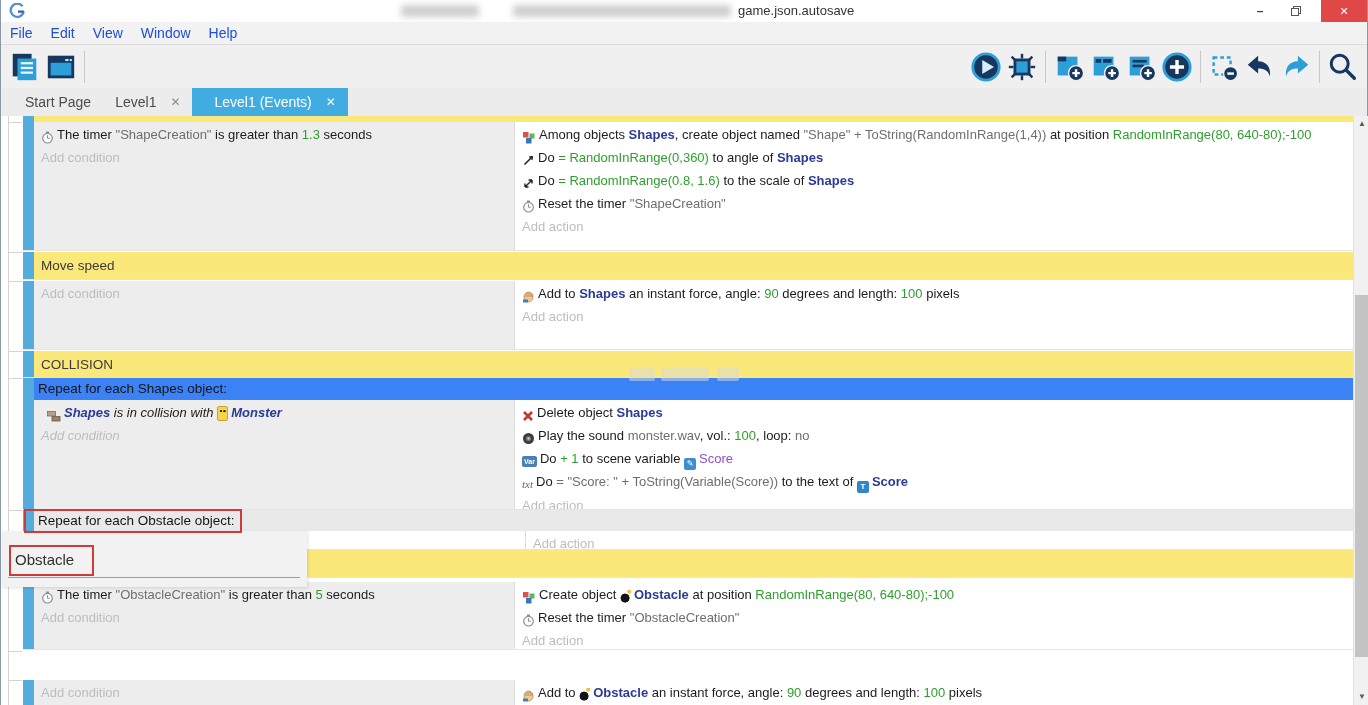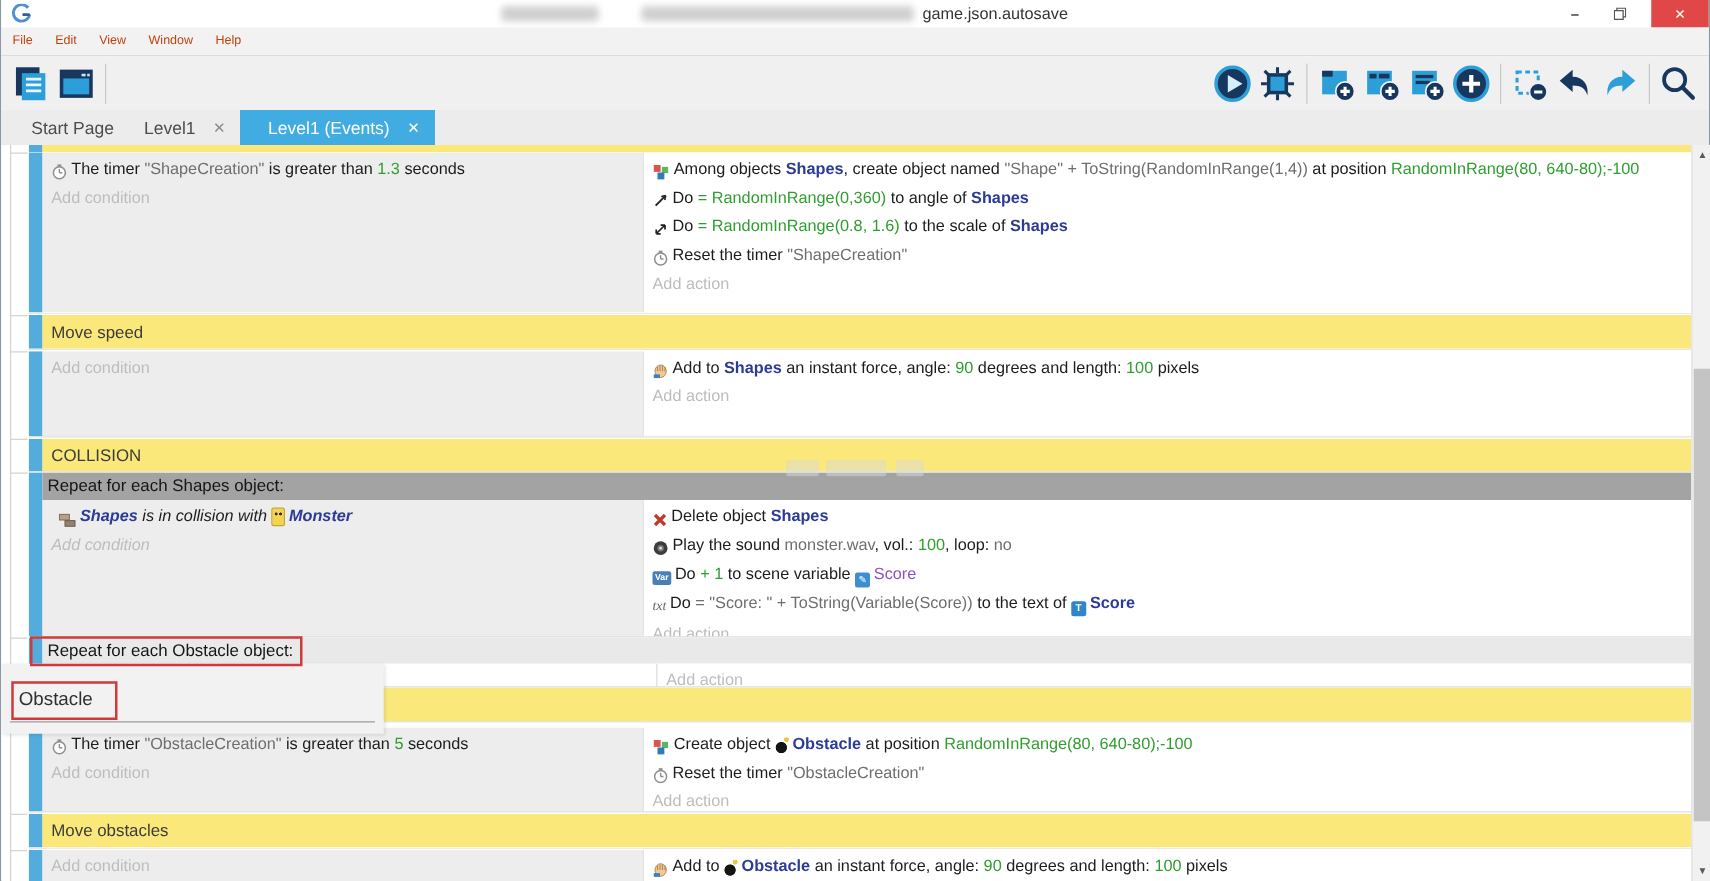--- a/index.html
+++ b/index.html
@@ -13,21 +13,21 @@
   .bb1{left:400px;width:78px;}
   .bb2{left:512px;width:218px;}
   .tb-title{position:absolute;left:737px;top:3px;font-size:13px;color:#333;}
   .wbtn{position:absolute;top:0;height:22px;display:flex;align-items:center;justify-content:center;color:#444;font-size:12px;cursor:default;}
   .wmin{right:92px;width:30px;font-weight:bold;}
   .wrest{right:56px;width:30px;}
   .wclose{right:0;width:46px;background:var(--close-red,#e04848);color:#fff;font-size:11px;}
 
   
   .menubar{position:absolute;left:0;top:22px;right:0;height:22px;background:#f2f2f2;border-bottom:1px solid #dcdcdc;display:flex;align-items:center;}
-  .menu-item{font-size:10px;color:#c2410c;padding:0 9px;line-height:22px;text-align:right;}
+  .menu-item{font-size:14px;color:#1d4ed8;padding:0 9px;line-height:22px;text-align:right;}
   .menu-item:first-child{padding-left:9px;}
 
   
   .toolbar{position:absolute;left:0;top:45px;right:0;height:43px;background:#f0f0f0;}
   .tgroup{position:absolute;top:4px;display:flex;align-items:center;}
   .tg-left{left:6px;}
   .tg-right{right:6px;}
   .tbtn{width:36px;height:36px;display:flex;align-items:center;justify-content:center;}
   .tsep{width:1px;height:32px;background:#c9c9c9;margin:0 5px;}
 
@@ -44,21 +44,21 @@
   .gutterline{position:absolute;left:7px;top:0;bottom:0;width:1px;background:#d4d4d4;}
   .tick{position:absolute;left:7px;width:14px;height:1px;background:#d4d4d4;}
 
   .row{position:absolute;left:22px;width:1330px;box-shadow:0 1px 0 #e4e4e4;overflow:hidden;}
   .evbar{position:absolute;left:0;top:0;bottom:0;width:11px;background:var(--evbar,#54acdc);}
   .evbar.short{bottom:auto;height:21px;}
   .cmbody{position:absolute;left:11px;right:0;top:0;bottom:0;background:var(--comment,#fbe87b);display:flex;align-items:center;}
   .cmtext{font-size:13.5px;color:#3b3b3b;padding-left:7px;}
   .cond{position:absolute;left:11px;width:480px;top:0;bottom:0;background:#ededed;padding-top:2px;box-sizing:border-box;}
   .act{position:absolute;left:491px;right:0;top:0;bottom:0;background:#fff;border-left:1px solid #dcdcdc;padding-top:2px;box-sizing:border-box;}
-  .rehead{position:absolute;left:11px;right:0;top:0;height:22px;background:#a3a3a3;font-size:13.5px;color:#151515;line-height:22px;padding-left:4px;}
+  .rehead{position:absolute;left:11px;right:0;top:0;height:22px;background:#3b82f6;font-size:13.5px;color:#151515;line-height:22px;padding-left:4px;}
   .rehead.editing{background:#e9e9e9;height:21px;line-height:21px;}
   .ebody{position:absolute;left:11px;right:0;bottom:0;background:#fff;}
   .line{font-size:13px;line-height:21px;padding-left:7px;padding-right:14px;max-width:810px;}
   .line.indent{padding-left:13px;}
   .sg-plain{color:#1c1c1c;}
   .sg-obj{color:var(--obj,#2b3b96);font-weight:bold;}
   .sg-expr{color:var(--expr,#2f9e2f);}
   .sg-str{color:#6e6e6e;}
   .sg-var{color:var(--varp,#8a52c0);}
   .sg-faded{color:var(--faded,#bdbdbd);}
@@ -367,26 +367,20 @@
                   <rect x="4" y="7" width="5.5" height="5.5" fill="#337ab7"></rect>
                 </svg></span><span class="sg-plain">Create object </span><span class="ic"><span class="obsic"></span></span><span class="sg-obj">Obstacle</span><span class="sg-plain"> at position </span><span class="sg-expr">RandomInRange(80, 640-80);-100</span></div>
             <div class="line"><span class="ic"><svg width="13" height="13" viewBox="0 0 13 13">
                   <rect x="5" y="0.5" width="3" height="2" fill="#909090"></rect>
                   <circle cx="6.5" cy="7.2" r="4.8" fill="#fdfdfd" stroke="#8d8d8d" stroke-width="1.2"></circle>
                   <path d="M6.5 7.2 L6.5 4.2 M6.5 7.2 L8.8 7.2" stroke="#8d8d8d" stroke-width="1.1" fill="none"></path>
                 </svg></span><span class="sg-plain">Reset the timer </span><span class="sg-str">"ObstacleCreation"</span></div>
             <div class="line"><span class="sg-faded">Add action</span></div>
           </div>
         </div>
-        <div class="row" style="top: 535px; height: 27px;">
-          <div class="evbar"></div>
-          <div class="cmbody">
-            <span class="cmtext">Move obstacles</span>
-          </div>
-        </div>
         <div class="row" style="top: 564px; height: 25px;">
           <div class="evbar"></div>
           <div class="cond" style="top: 0px;">
             <div class="line"><span class="sg-faded">Add condition</span></div>
           </div>
           <div class="act" style="top: 0px;">
             <div class="line"><span class="ic"><svg width="13" height="13" viewBox="0 0 13 13">
                   <ellipse cx="6.5" cy="7" rx="4.5" ry="5" fill="#f2c894" stroke="#b08a56" stroke-width="0.8"></ellipse>
                   <path d="M4 3.5 L4 7 M6 2.5 L6 7 M8 2.5 L8 7 M10 3.5 L10 7" stroke="#b08a56" stroke-width="0.9" fill="none"></path>
                   <rect x="1" y="9.5" width="5" height="3" fill="#3f7fc1"></rect>

